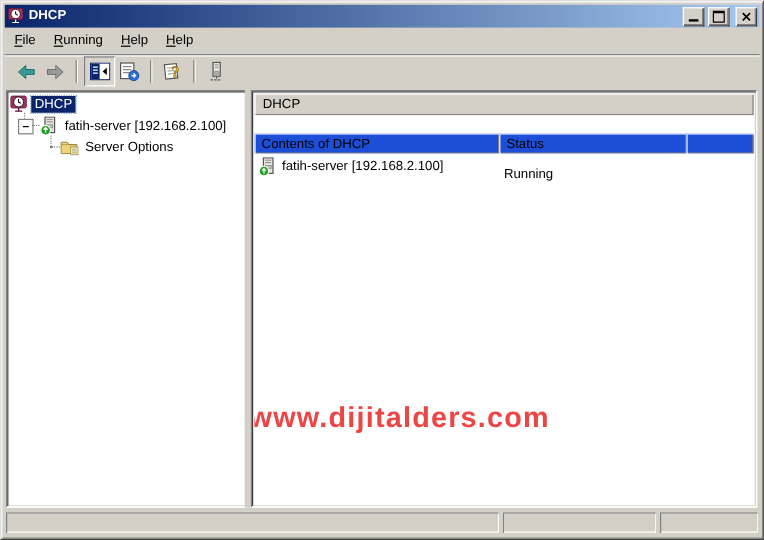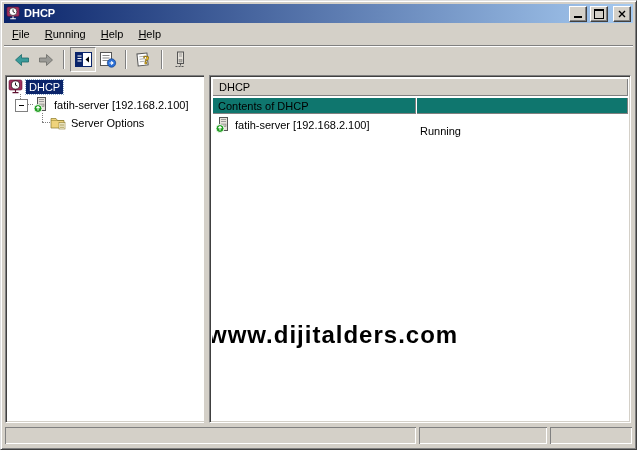--- a/index.html
+++ b/index.html
@@ -40,32 +40,32 @@
   .tree-pane{position:absolute;left:4px;top:74px;width:199px;bottom:26px;background:#fff;
     border:1px solid;border-color:#808080 #ffffff #ffffff #808080;
     box-shadow:inset 1px 1px 0 #404040, inset -1px -1px 0 #d4d0c8;}
   .splitter{position:absolute;left:203px;top:74px;width:5px;bottom:26px;background:#d4d0c8;}
   .result-pane{position:absolute;left:208px;top:74px;right:5px;bottom:26px;background:#fff;
     border:1px solid;border-color:#808080 #ffffff #ffffff #808080;
     box-shadow:inset 1px 1px 0 #404040, inset -1px -1px 0 #d4d0c8;
     display:flex;flex-direction:column;padding:2px;}
   .banner{height:18px;background:#d4d0c8;display:flex;align-items:center;padding-left:7px;
     box-shadow:inset 1px 1px 0 #ffffff, inset -1px -1px 0 #808080;flex:0 0 auto;}
-  .header-row{height:17px;display:flex;background:#0f766e;flex:0 0 auto;margin-top:1px;}
+  .header-row{height:17px;display:flex;background:#1d4ed8;flex:0 0 auto;margin-top:15px;}
   .header-cell{box-shadow:inset 1px 1px 0 #ffffff, inset -1px -1px 0 #808080;
     padding-left:6px;display:flex;align-items:center;overflow:hidden;}
   .hc1{width:198px;flex:0 0 auto;}
   .hc2{width:150px;flex:0 0 auto;}
   .hc3{flex:1;}
   .list{flex:1;background:#fff;position:relative;overflow:hidden;}
   .list-row{display:flex;align-items:center;height:17px;margin-top:2px;}
   .cell-name{width:198px;flex:0 0 auto;display:flex;align-items:center;padding-left:3px;gap:2px;}
   .cell-status{padding-left:7px;margin-top:12px;}
   .watermark{position:absolute;left:-4px;top:207px;font-size:24px;font-weight:bold;
-    color:#000000;white-space:nowrap;letter-spacing:1px;}
+    color:#ef4444;white-space:nowrap;letter-spacing:1px;}
   
   .tree-pane .trow{position:absolute;display:flex;align-items:center;height:17px;}
   .trow.r1{left:2px;top:2px;}
   .trow.r2{left:27px;top:20px;}
   .trow.r3{left:44px;top:38px;justify-content:center;}
   .tlabel{padding:1px 3px;white-space:nowrap;}
   .tlabel.selected{background:#0a246a;color:#fff;outline:1px dotted #8aa8c8;}
   .expander{position:absolute;left:9px;top:23px;width:11px;height:11px;background:#fff;
     border:1px solid #808080;display:flex;align-items:center;justify-content:center;}
   .expander .minus{width:5px;height:1px;background:#000;}
@@ -213,20 +213,21 @@
   </div>
 
   <div class="splitter"></div>
 
   <div class="result-pane">
     <div class="banner">
       <span>DHCP</span>
     </div>
     <div class="header-row">
       <span class="header-cell hc1">Contents of DHCP</span>
+      <span class="header-cell hc2">Status</span>
       <span class="header-cell hc3"></span>
     </div>
     <div class="list">
       <div class="list-row">
         <span class="cell-name">
           <span class="ticon">
             <svg width="16" height="16" viewBox="0 0 16 16">
               <rect x="4.5" y="0.5" width="8" height="13" fill="#e6e2da" stroke="#555"></rect>
               <path d="M6 2.5h5M6 4.5h5" stroke="#888" stroke-width="0.8"></path>
               <rect x="6" y="7" width="5" height="2.5" fill="#c4c0b8" stroke="#777" stroke-width="0.5"></rect>

